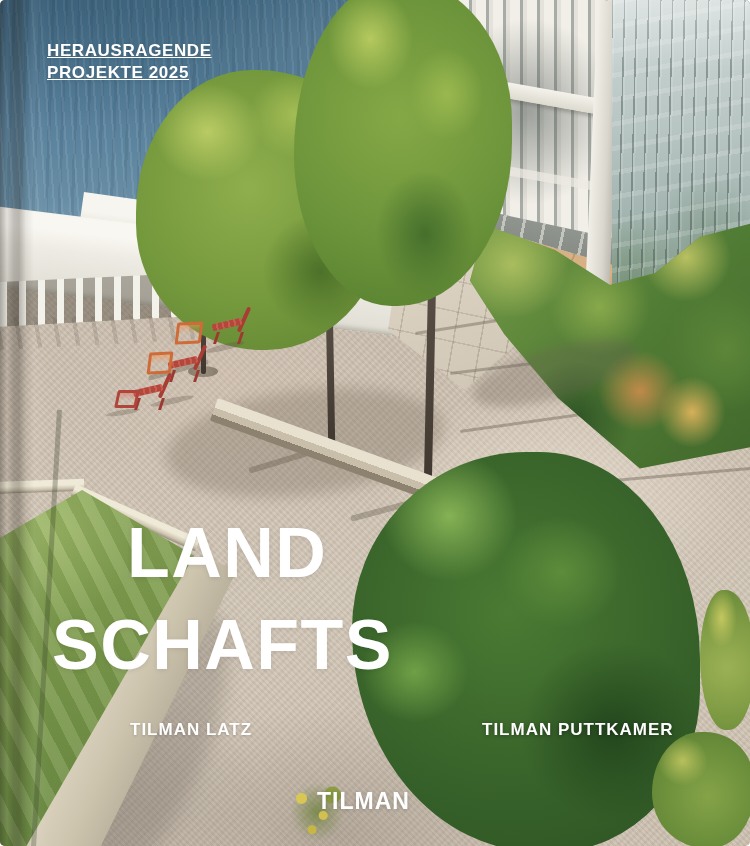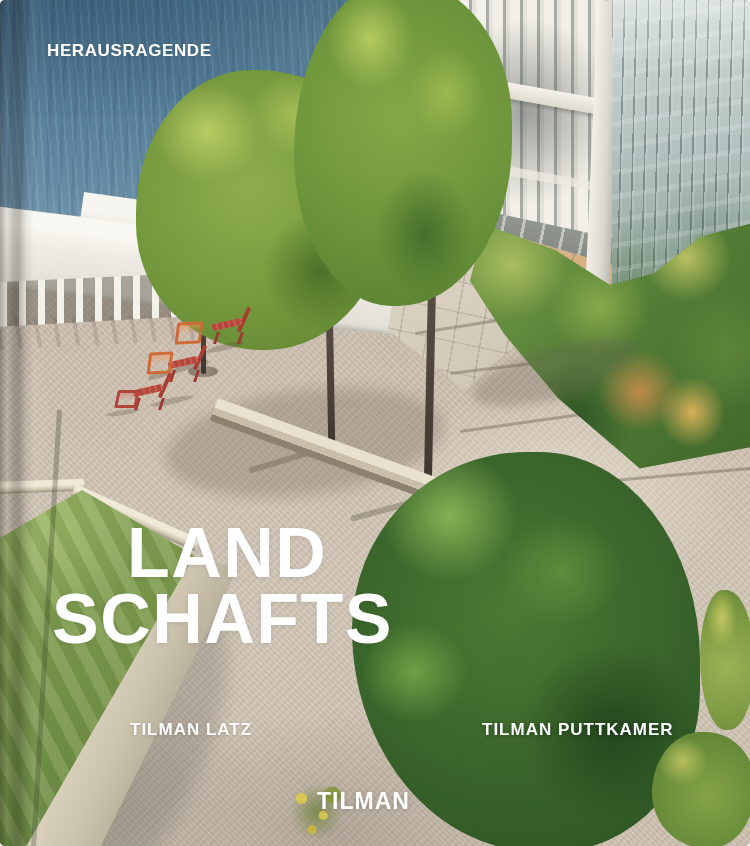--- a/index.html
+++ b/index.html
@@ -218,24 +218,24 @@
   
   .s-spine{left:0;top:0;width:48px;height:846px;
     background:linear-gradient(90deg,
       rgba(30,25,20,.34) 0px, rgba(30,25,20,.10) 7px, rgba(30,25,20,.26) 14px,
       rgba(40,35,28,.30) 19px, rgba(30,25,20,.08) 26px, rgba(255,255,255,.05) 34px,
       rgba(0,0,0,0) 48px);}
 
   
   .txt{color:#ffffff;font-family:"Liberation Sans",sans-serif;font-weight:700;}
   .series{left:47px;top:40px;font-size:17px;line-height:22px;letter-spacing:.6px;
-    text-shadow:0 1px 4px rgba(0,0,0,.12);}
+    text-shadow:0 1px 4px rgba(0,0,0,.12);text-decoration:underline;}
   .title-line{font-size:70px;line-height:1;letter-spacing:1.5px;text-shadow:0 1px 5px rgba(0,0,0,.10);}
   .t-land{left:127px;top:518px;text-align:right;}
-  .t-schafts{left:52px;top:584px;}
+  .t-schafts{left:52px;top:610px;}
   .t-archi{left:133px;top:650px;}
   .author{font-size:17px;letter-spacing:1px;line-height:1;}
   .a-left{left:130px;top:721px;text-shadow:0 1px 3px rgba(0,0,0,.18);}
   .a-right{left:482px;top:721px;text-shadow:0 1px 4px rgba(0,0,0,.38);}
   .publisher{left:317px;top:790px;font-size:23px;letter-spacing:1px;line-height:1;
     text-shadow:0 1px 4px rgba(0,0,0,.20);}
 </style>
 </head>
 <body>
 
@@ -316,19 +316,20 @@
 
   <div class="ab s-bigtree"></div>
   <div class="ab s-bushR1"></div>
   <div class="ab s-bushR2"></div>
   <div class="ab s-flowers"></div>
 
   <div class="ab s-spine"></div>
 
   <div class="ab txt series">
     <div>HERAUSRAGENDE</div>
+    <div>PROJEKTE 2025</div>
   </div>
   <div class="ab txt title-line t-land">LAND</div>
   <div class="ab txt title-line t-schafts">SCHAFTS</div>
   <div class="ab txt author a-left">TILMAN LATZ</div>
   <div class="ab txt author a-right">TILMAN PUTTKAMER</div>
   <div class="ab txt publisher">TILMAN</div>
 </div>
 
 </body></html>

